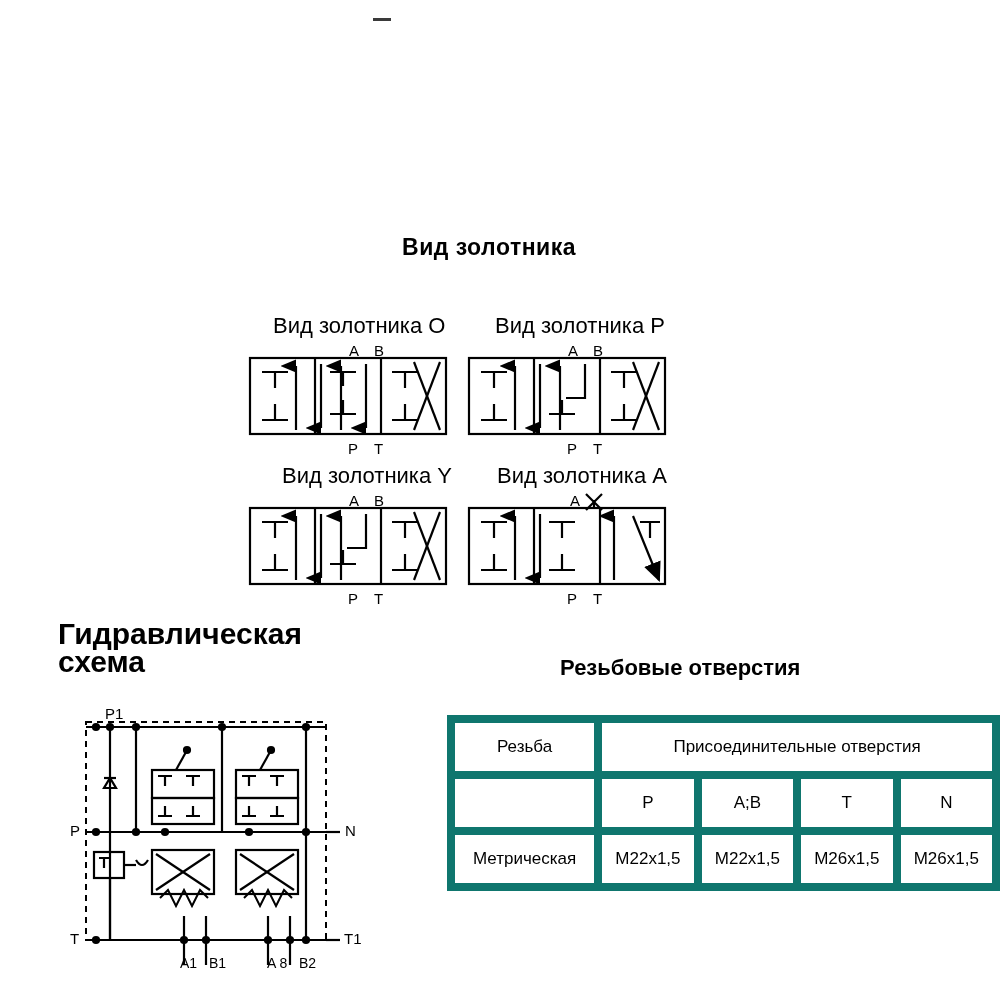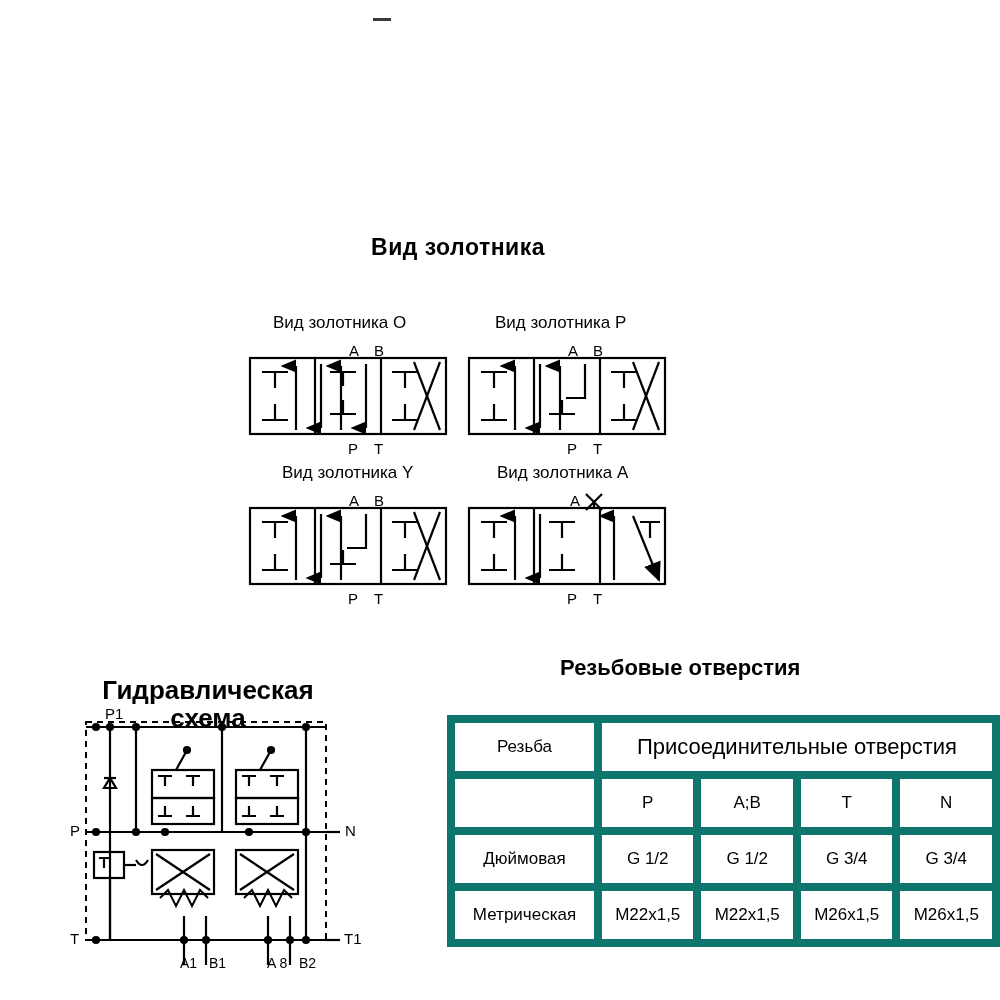--- a/index.html
+++ b/index.html
@@ -30,44 +30,44 @@
   }
 
   .title-main {
     position: absolute;
     left: 0; top: 234px;
     width: 916px;
     text-align: center;
     font-size: 23px;
     font-weight: bold;
     letter-spacing: 0.5px;
+    padding-left: 31px;
   }
 
   .spool-caption {
     position: absolute;
-    font-size: 17px;
+    font-size: 22px;
     font-weight: 500;
     white-space: nowrap;
   }
 
   svg.diagram {
     position: absolute;
     left: 0; top: 0;
     width: 1000px;
     height: 1000px;
     pointer-events: none;
   }
 
   .hyd-title {
     position: absolute;
     left: 58px;
-    top: 676px;
+    top: 620px;
     width: 300px;
-    text-align: center;
-    font-size: 26px;
+    font-size: 30px;
     font-weight: bold;
     line-height: 28px;
   }
 
   .table-title {
     position: absolute;
     left: 560px;
     top: 655px;
     font-size: 22px;
     font-weight: bold;
@@ -86,21 +86,21 @@
     text-align: center;
     padding: 0;
     height: 48px;
     white-space: nowrap;
   }
   table.threads td.col-thread { width: 140px; }
   table.threads td.col-p { width: 92px; }
   table.threads td.col-ab { width: 92px; }
   table.threads td.col-t { width: 92px; }
   table.threads td.col-n { width: 92px; }
-  table.threads td.hdr-span { font-size: 22px; }
+  table.threads td.hdr-span { font-size: 17px; }
 
   .lbl {
     position: absolute;
     font-size: 15px;
     white-space: nowrap;
   }
   .lbl-sm {
     position: absolute;
     font-size: 14px;
     white-space: nowrap;
@@ -161,27 +161,20 @@
         <tr>
       <td class="col-thread" rowspan="1">Резьба</td>
       <td colspan="4" class="hdr-span">Присоединительные отверстия</td>
     </tr>
     <tr>
       <td class="col-thread"></td>
       <td class="col-p">P</td>
       <td class="col-ab">A;B</td>
       <td class="col-t">T</td>
       <td class="col-n">N</td>
-    </tr>
-    <tr>
-      <td class="col-thread">Дюймовая</td>
-      <td class="col-p">G 1/2</td>
-      <td class="col-ab">G 1/2</td>
-      <td class="col-t">G 3/4</td>
-      <td class="col-n">G 3/4</td>
     </tr>
     <tr>
       <td class="col-thread">Метрическая</td>
       <td class="col-p">M22x1,5</td>
       <td class="col-ab">M22x1,5</td>
       <td class="col-t">M26x1,5</td>
       <td class="col-n">M26x1,5</td>
     </tr>
   </tbody>
     </table>

